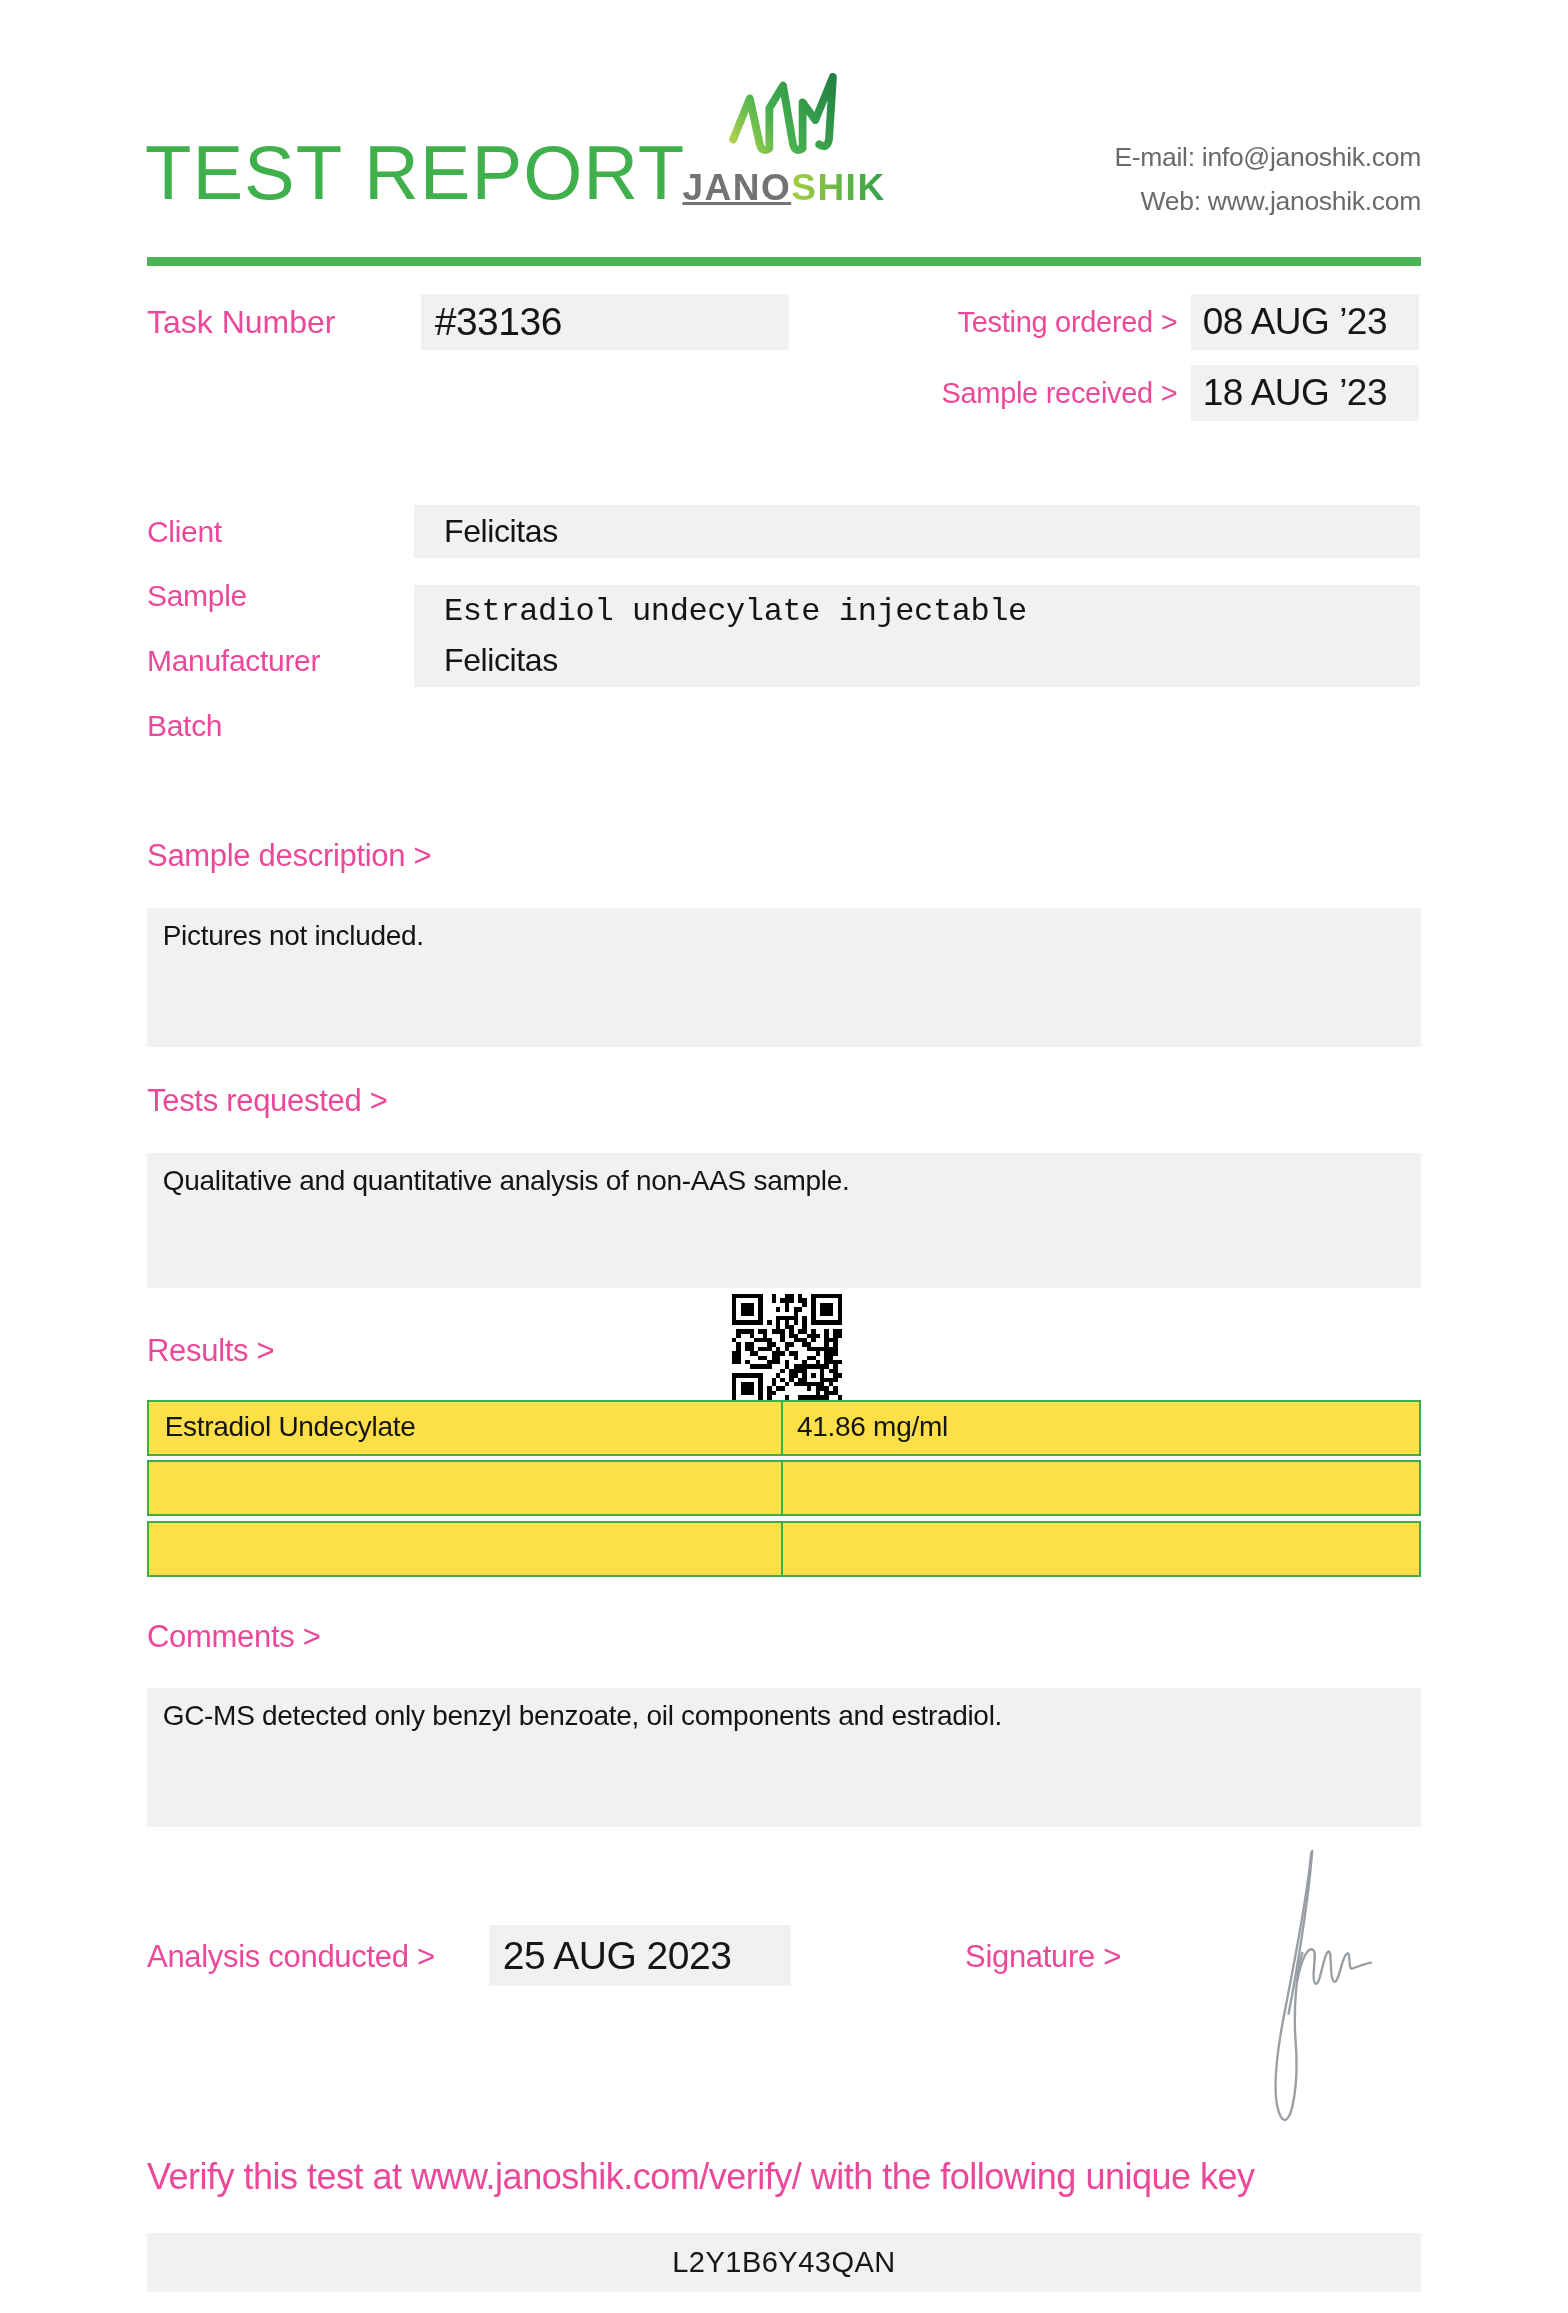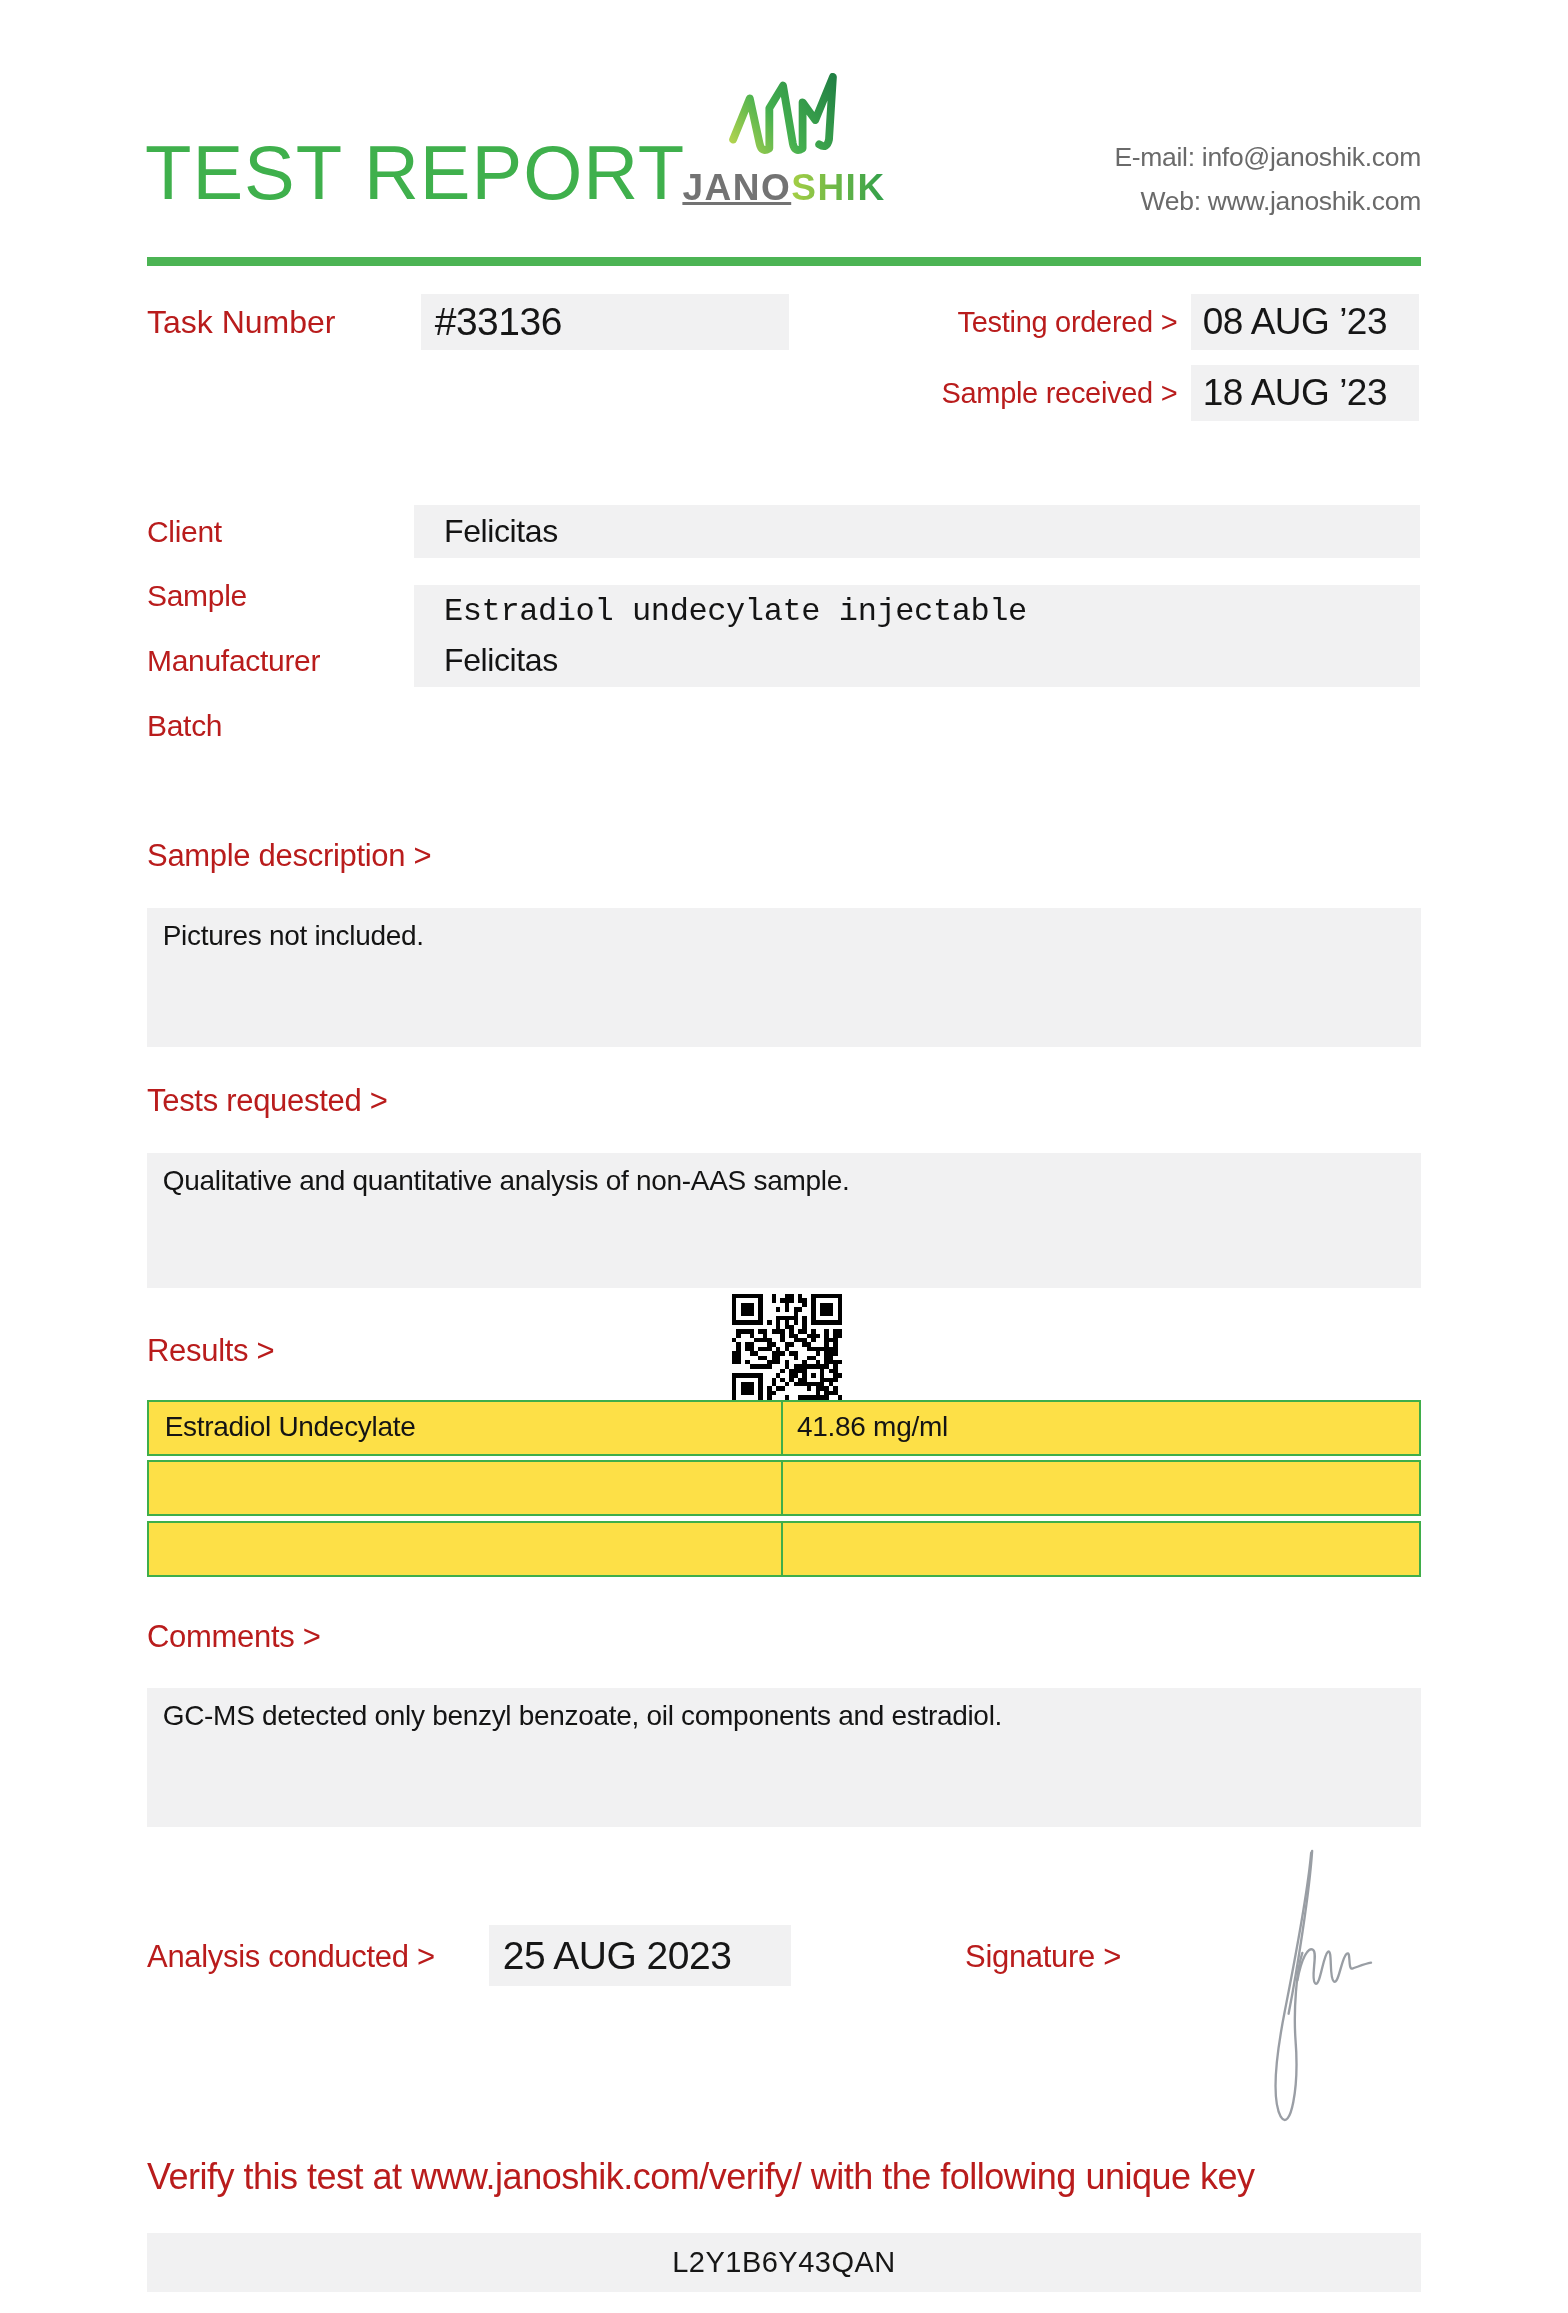--- a/index.html
+++ b/index.html
@@ -1,21 +1,21 @@
 <!DOCTYPE html>
 <html><head>
 <meta charset="utf-8">
 <style>
   html,body{margin:0;padding:0;background:#ffffff;}
   #page{
     position:relative;width:1568px;height:2313px;background:#ffffff;
     font-family:"Liberation Sans",sans-serif;color:#161616;overflow:hidden;
   }
   .abs{position:absolute;}
-  .green{color:#b91c1c;}
+  .green{color:#ec4899;}
   .box{background:#f1f1f2;}
   .lbl{font-size:30px;letter-spacing:-0.3px;}
   .title{font-size:31px;letter-spacing:-0.3px;}
   .val{font-size:32px;letter-spacing:-0.4px;color:#141414;}
   .bodytxt{font-size:28px;letter-spacing:-0.3px;color:#141414;}
   
   #report-title{left:145px;top:135px;font-size:76px;letter-spacing:1px;color:#3fb04c;line-height:1;}
   #logo-icon{left:725px;top:73px;}
   #logo-word{left:647px;top:167px;width:274px;text-align:center;font-size:37px;font-weight:bold;letter-spacing:1.5px;}
   #logo-word .gray{color:#737373;text-decoration:underline;}

